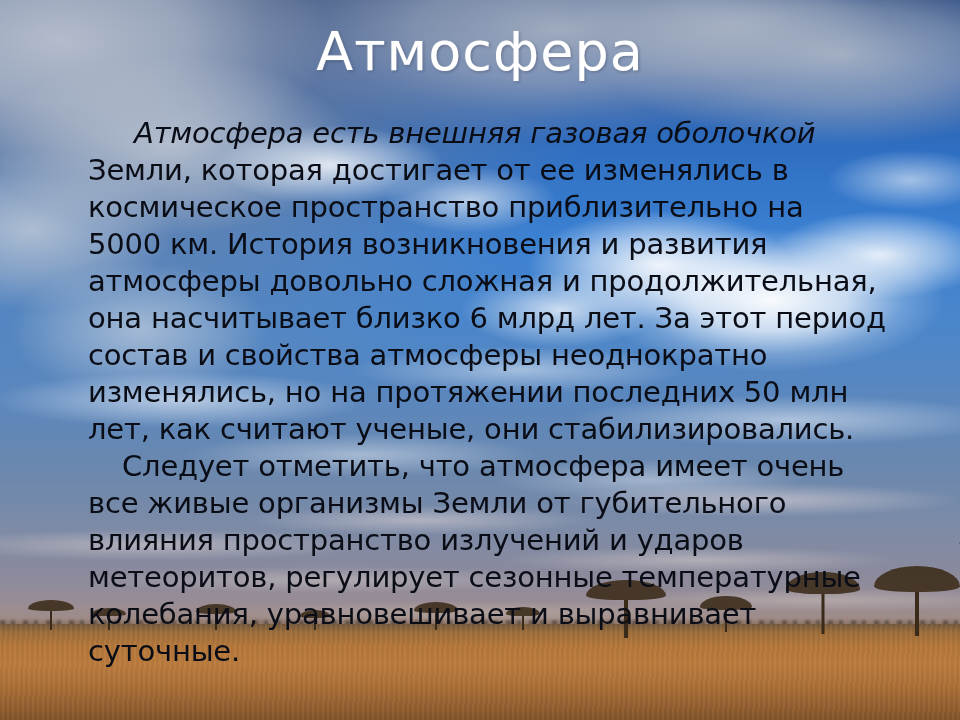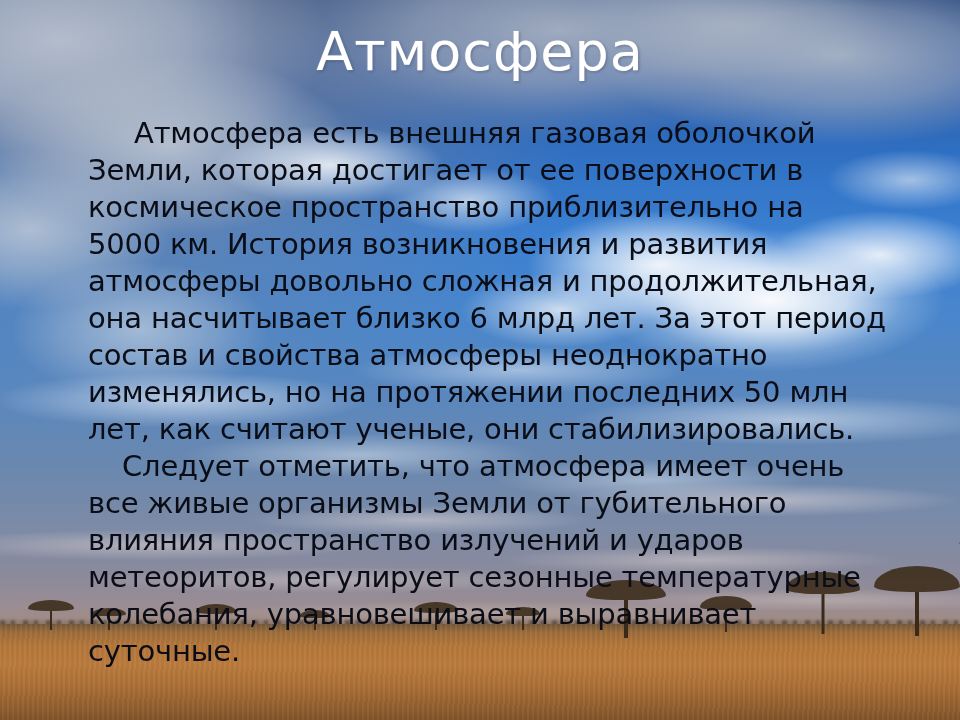--- a/index.html
+++ b/index.html
@@ -281,21 +281,21 @@
     color: #0a0d16;
     font-family: "DejaVu Sans", sans-serif;
     font-size: 29px;
     line-height: 37px;
     letter-spacing: -0.2px;
   }
   .body-text p {
     margin: 0;
     white-space: nowrap;
   }
-  .body-text p.para-1-first { text-indent: 46px; }
+  .body-text p.para-1-first { text-indent: 46px; font-style: italic; }
   .body-text p.para-2-first { text-indent: 34px; }
 
   
   .watermark {
     position: absolute;
     right: 2px;
     top: 596px;
     color: #16100a;
     font-family: "DejaVu Serif", serif;
     font-style: italic;
@@ -370,21 +370,21 @@
         <div class="trunk" style="height: 44px; width: 4px;"></div>
       </div>
     </div>
 
   <div class="slide-title">Атмосфера</div>
 
   <div class="body-text">
 
     <div>
       <p class="para-1-first">Атмосфера есть внешняя газовая оболочкой</p>
-      <p>Земли, которая достигает от ее поверхности в</p>
+      <p>Земли, которая достигает от ее изменялись в</p>
       <p>космическое пространство приблизительно на</p>
       <p>5000 км. История возникновения и развития</p>
       <p>атмосферы довольно сложная и продолжительная,</p>
       <p>она насчитывает близко 6 млрд лет. За этот период</p>
       <p>состав и свойства атмосферы неоднократно</p>
       <p>изменялись, но на протяжении последних 50 млн</p>
       <p>лет, как считают ученые, они стабилизировались.</p>
     </div>
 
     <div>

